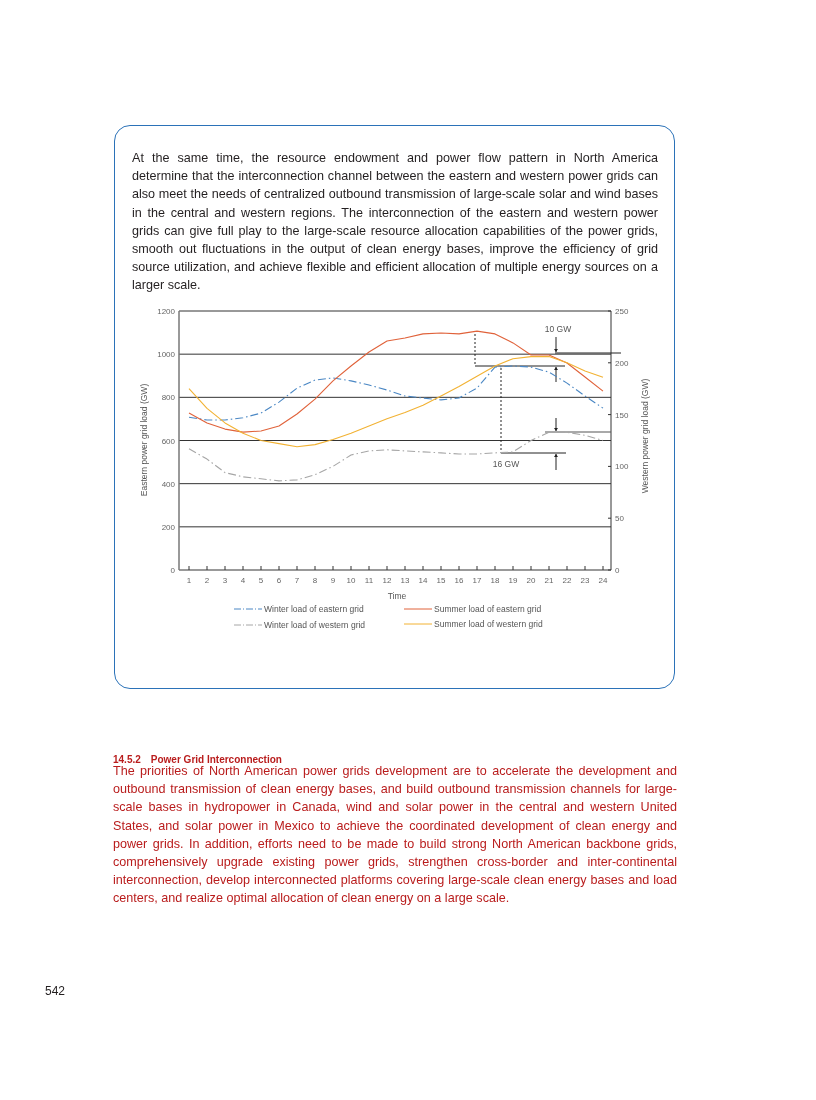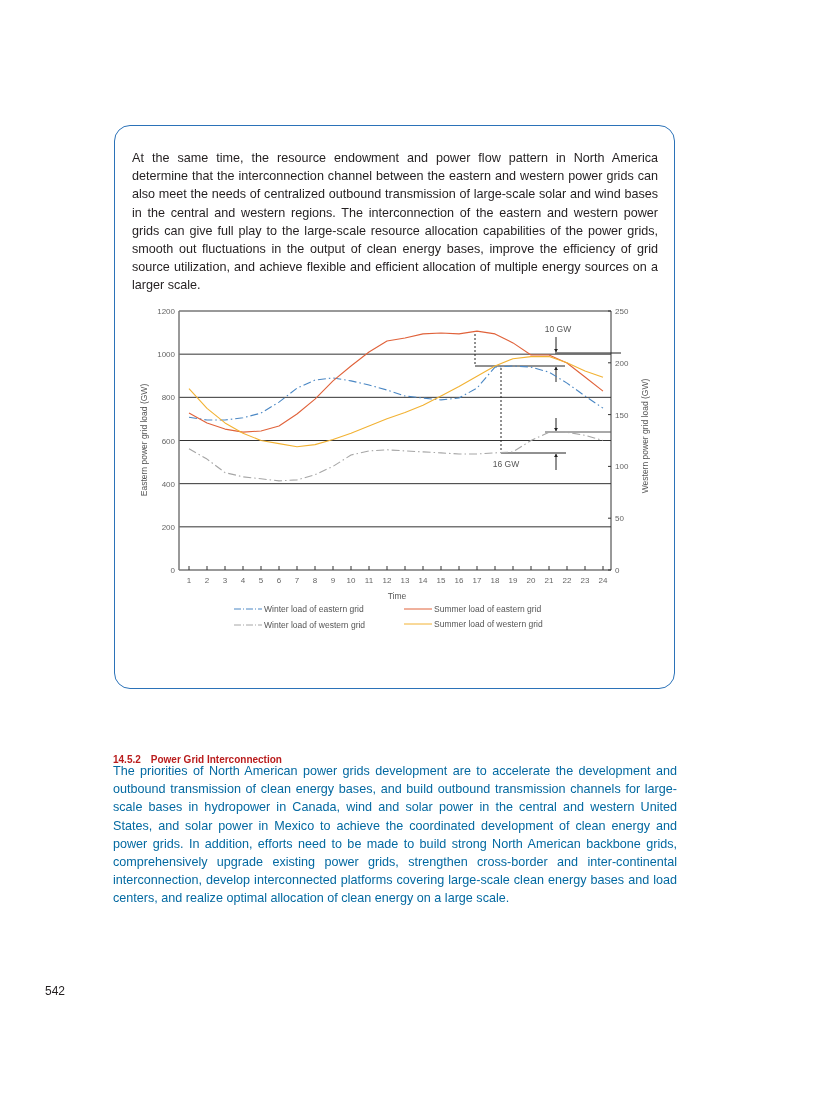--- a/index.html
+++ b/index.html
@@ -9,21 +9,21 @@
          border: 1.5px solid #2b72b8; border-radius: 16px; box-sizing: border-box; }
   .box-text { position: absolute; left: 132px; top: 149px; width: 526px;
               font-size: 12.6px; line-height: 18.2px; text-align: justify; color: #231f20; }
   .chart { position: absolute; left: 128px; top: 300px; width: 540px; height: 340px; }
   .caption { position: absolute; left: 114px; top: 643px; width: 561px; text-align: center;
              color: #2b72b8; font-weight: bold; font-size: 11px; line-height: 18px; }
   .caption .fig { margin-right: 14px; }
   .section-heading { position: absolute; left: 113px; top: 726px; font-weight: bold; font-size: 10px; color: #b91c1c; margin-top: 28px; }
   .section-heading .num { margin-right: 10px; }
   .section-body { position: absolute; left: 113px; top: 762px; width: 564px;
-                  font-size: 12.6px; line-height: 18.2px; text-align: justify; color: #0369a1; }
+                  font-size: 12.6px; line-height: 18.2px; text-align: justify; color: #b91c1c; }
   .page-number { position: absolute; left: 45px; top: 984px; font-size: 12px; color: #231f20; }
   svg text { font-family: "Liberation Sans", sans-serif; }
 </style>
 </head>
 <body>
 
 <div class="box"></div>
 
 <div class="box-text">At the same time, the resource endowment and power flow pattern in North America determine that the interconnection channel between the eastern and western power grids can also meet the needs of centralized outbound transmission of large-scale solar and wind bases in the central and western regions. The interconnection of the eastern and western power grids can give full play to the large-scale resource allocation capabilities of the power grids, smooth out fluctuations in the output of clean energy bases, improve the efficiency of grid source utilization, and achieve flexible and efficient allocation of multiple energy sources on a larger scale.</div>
 

